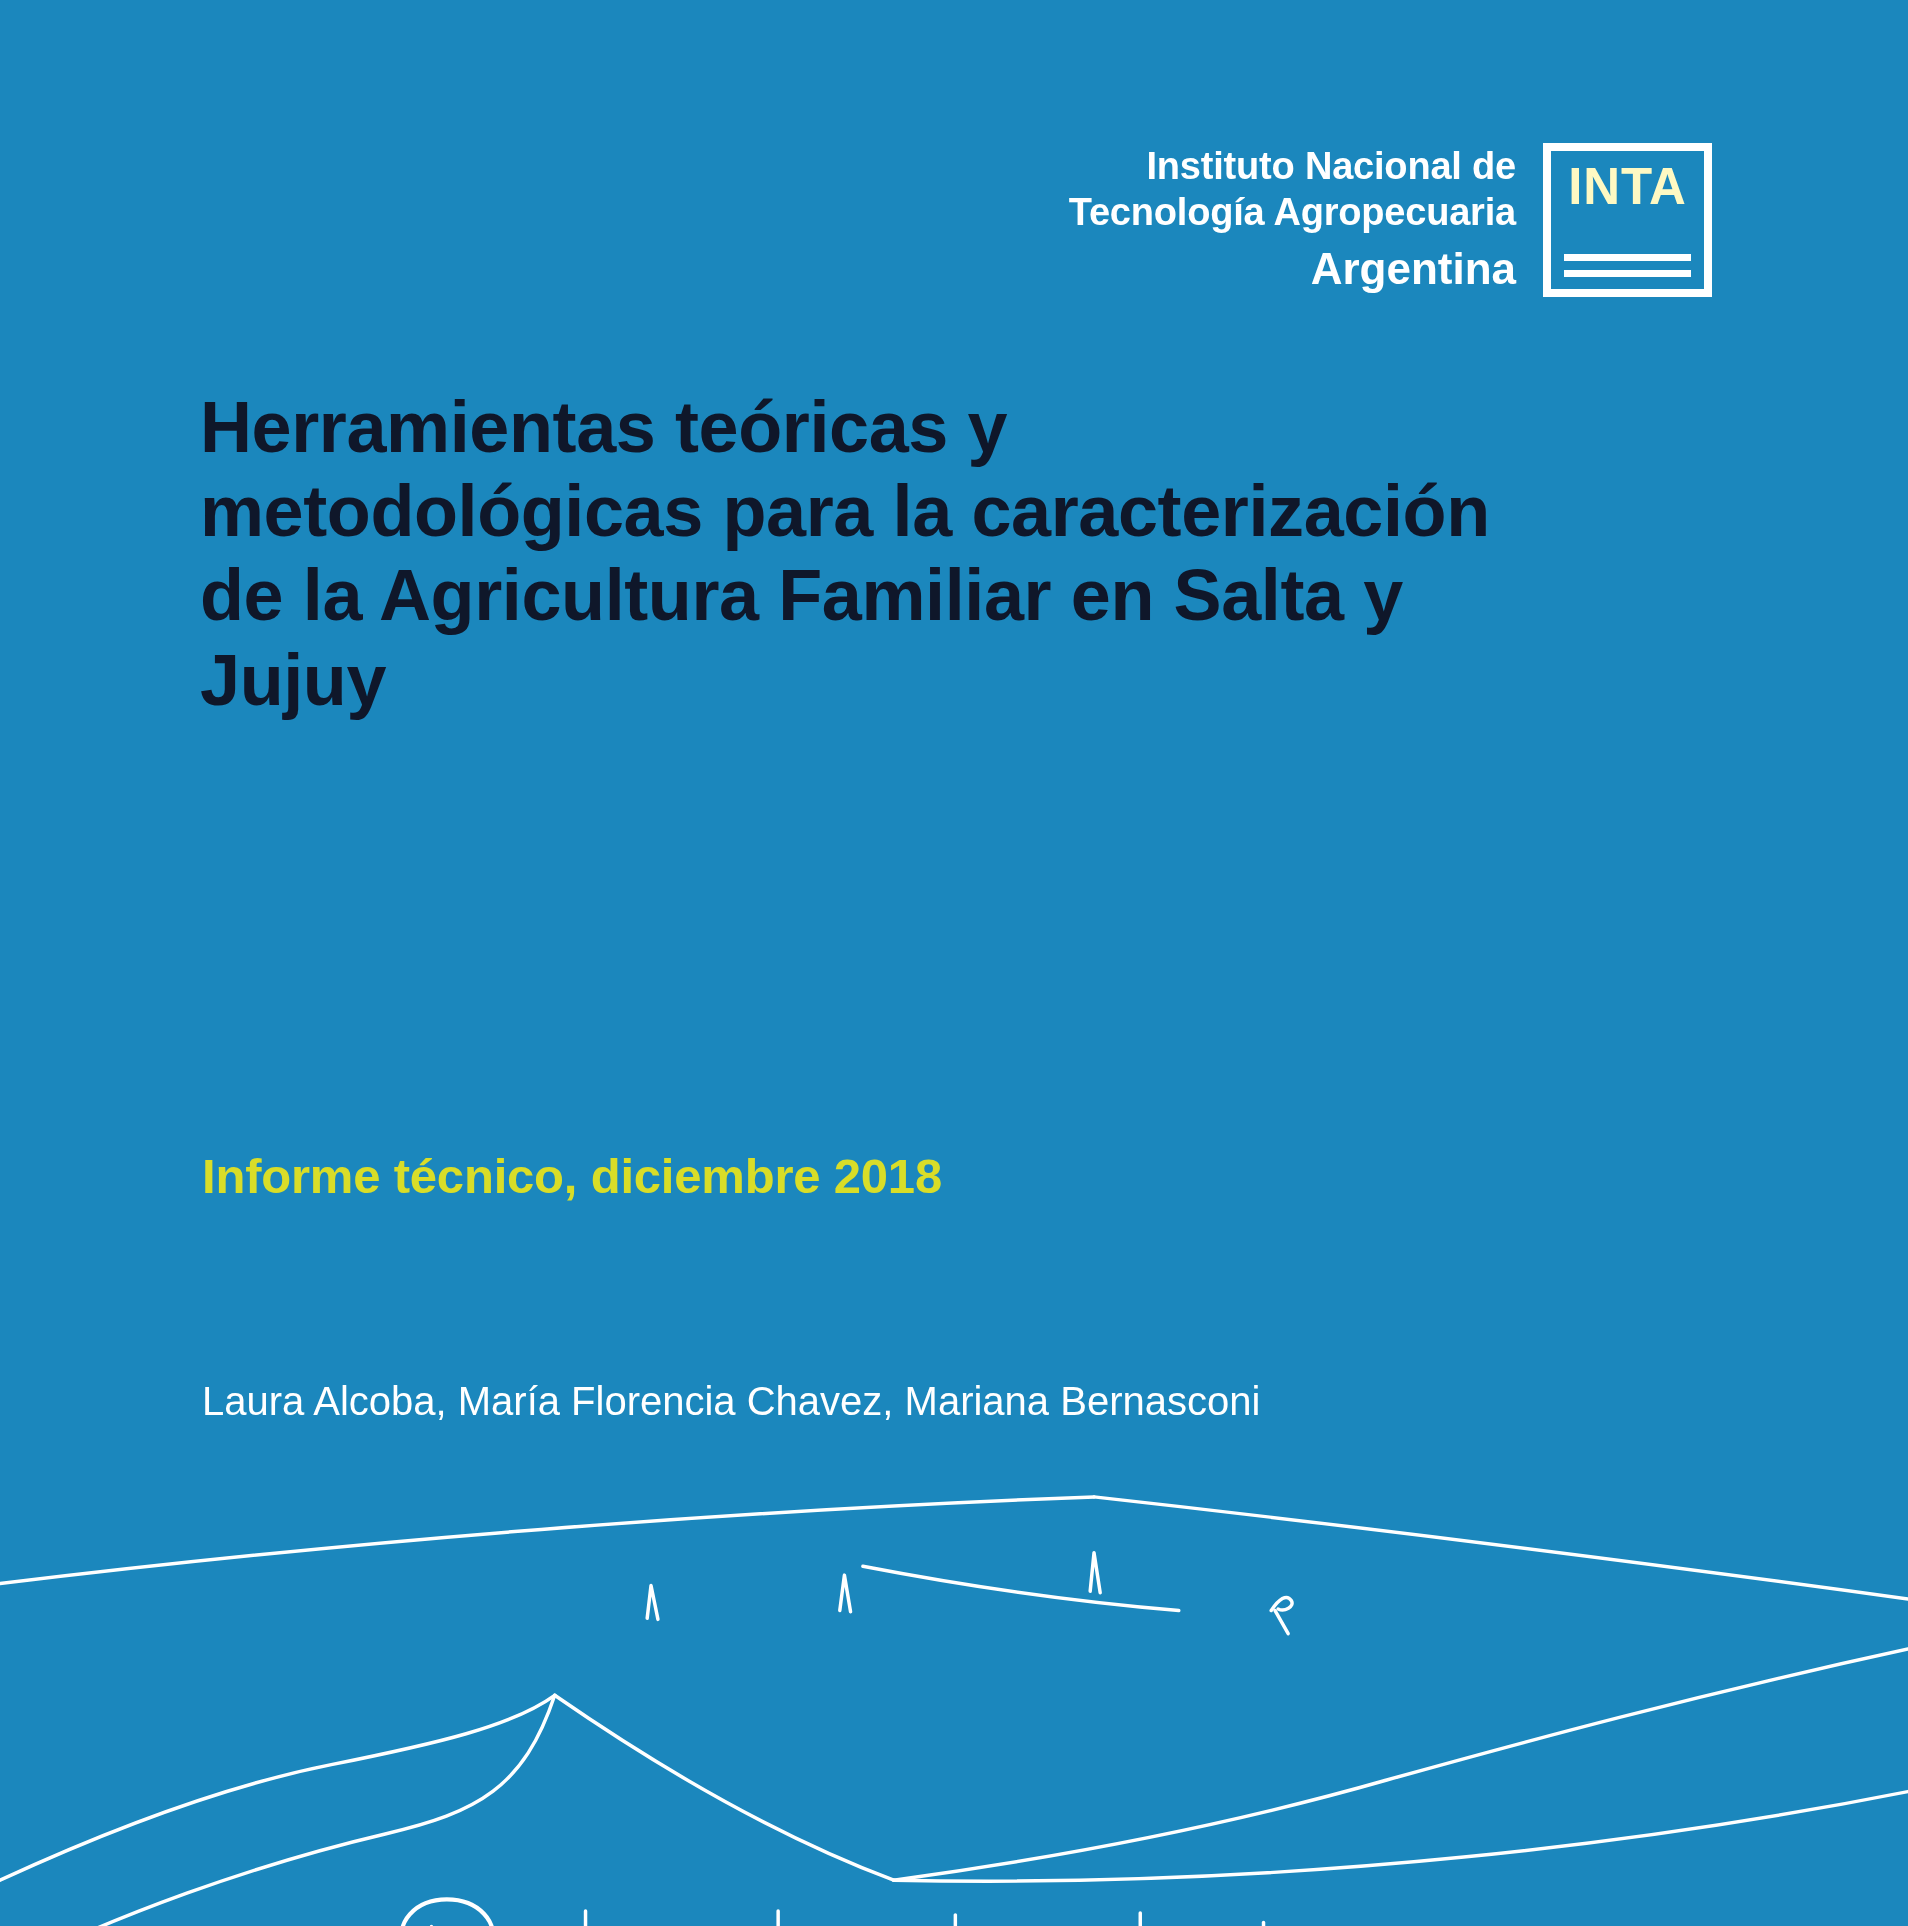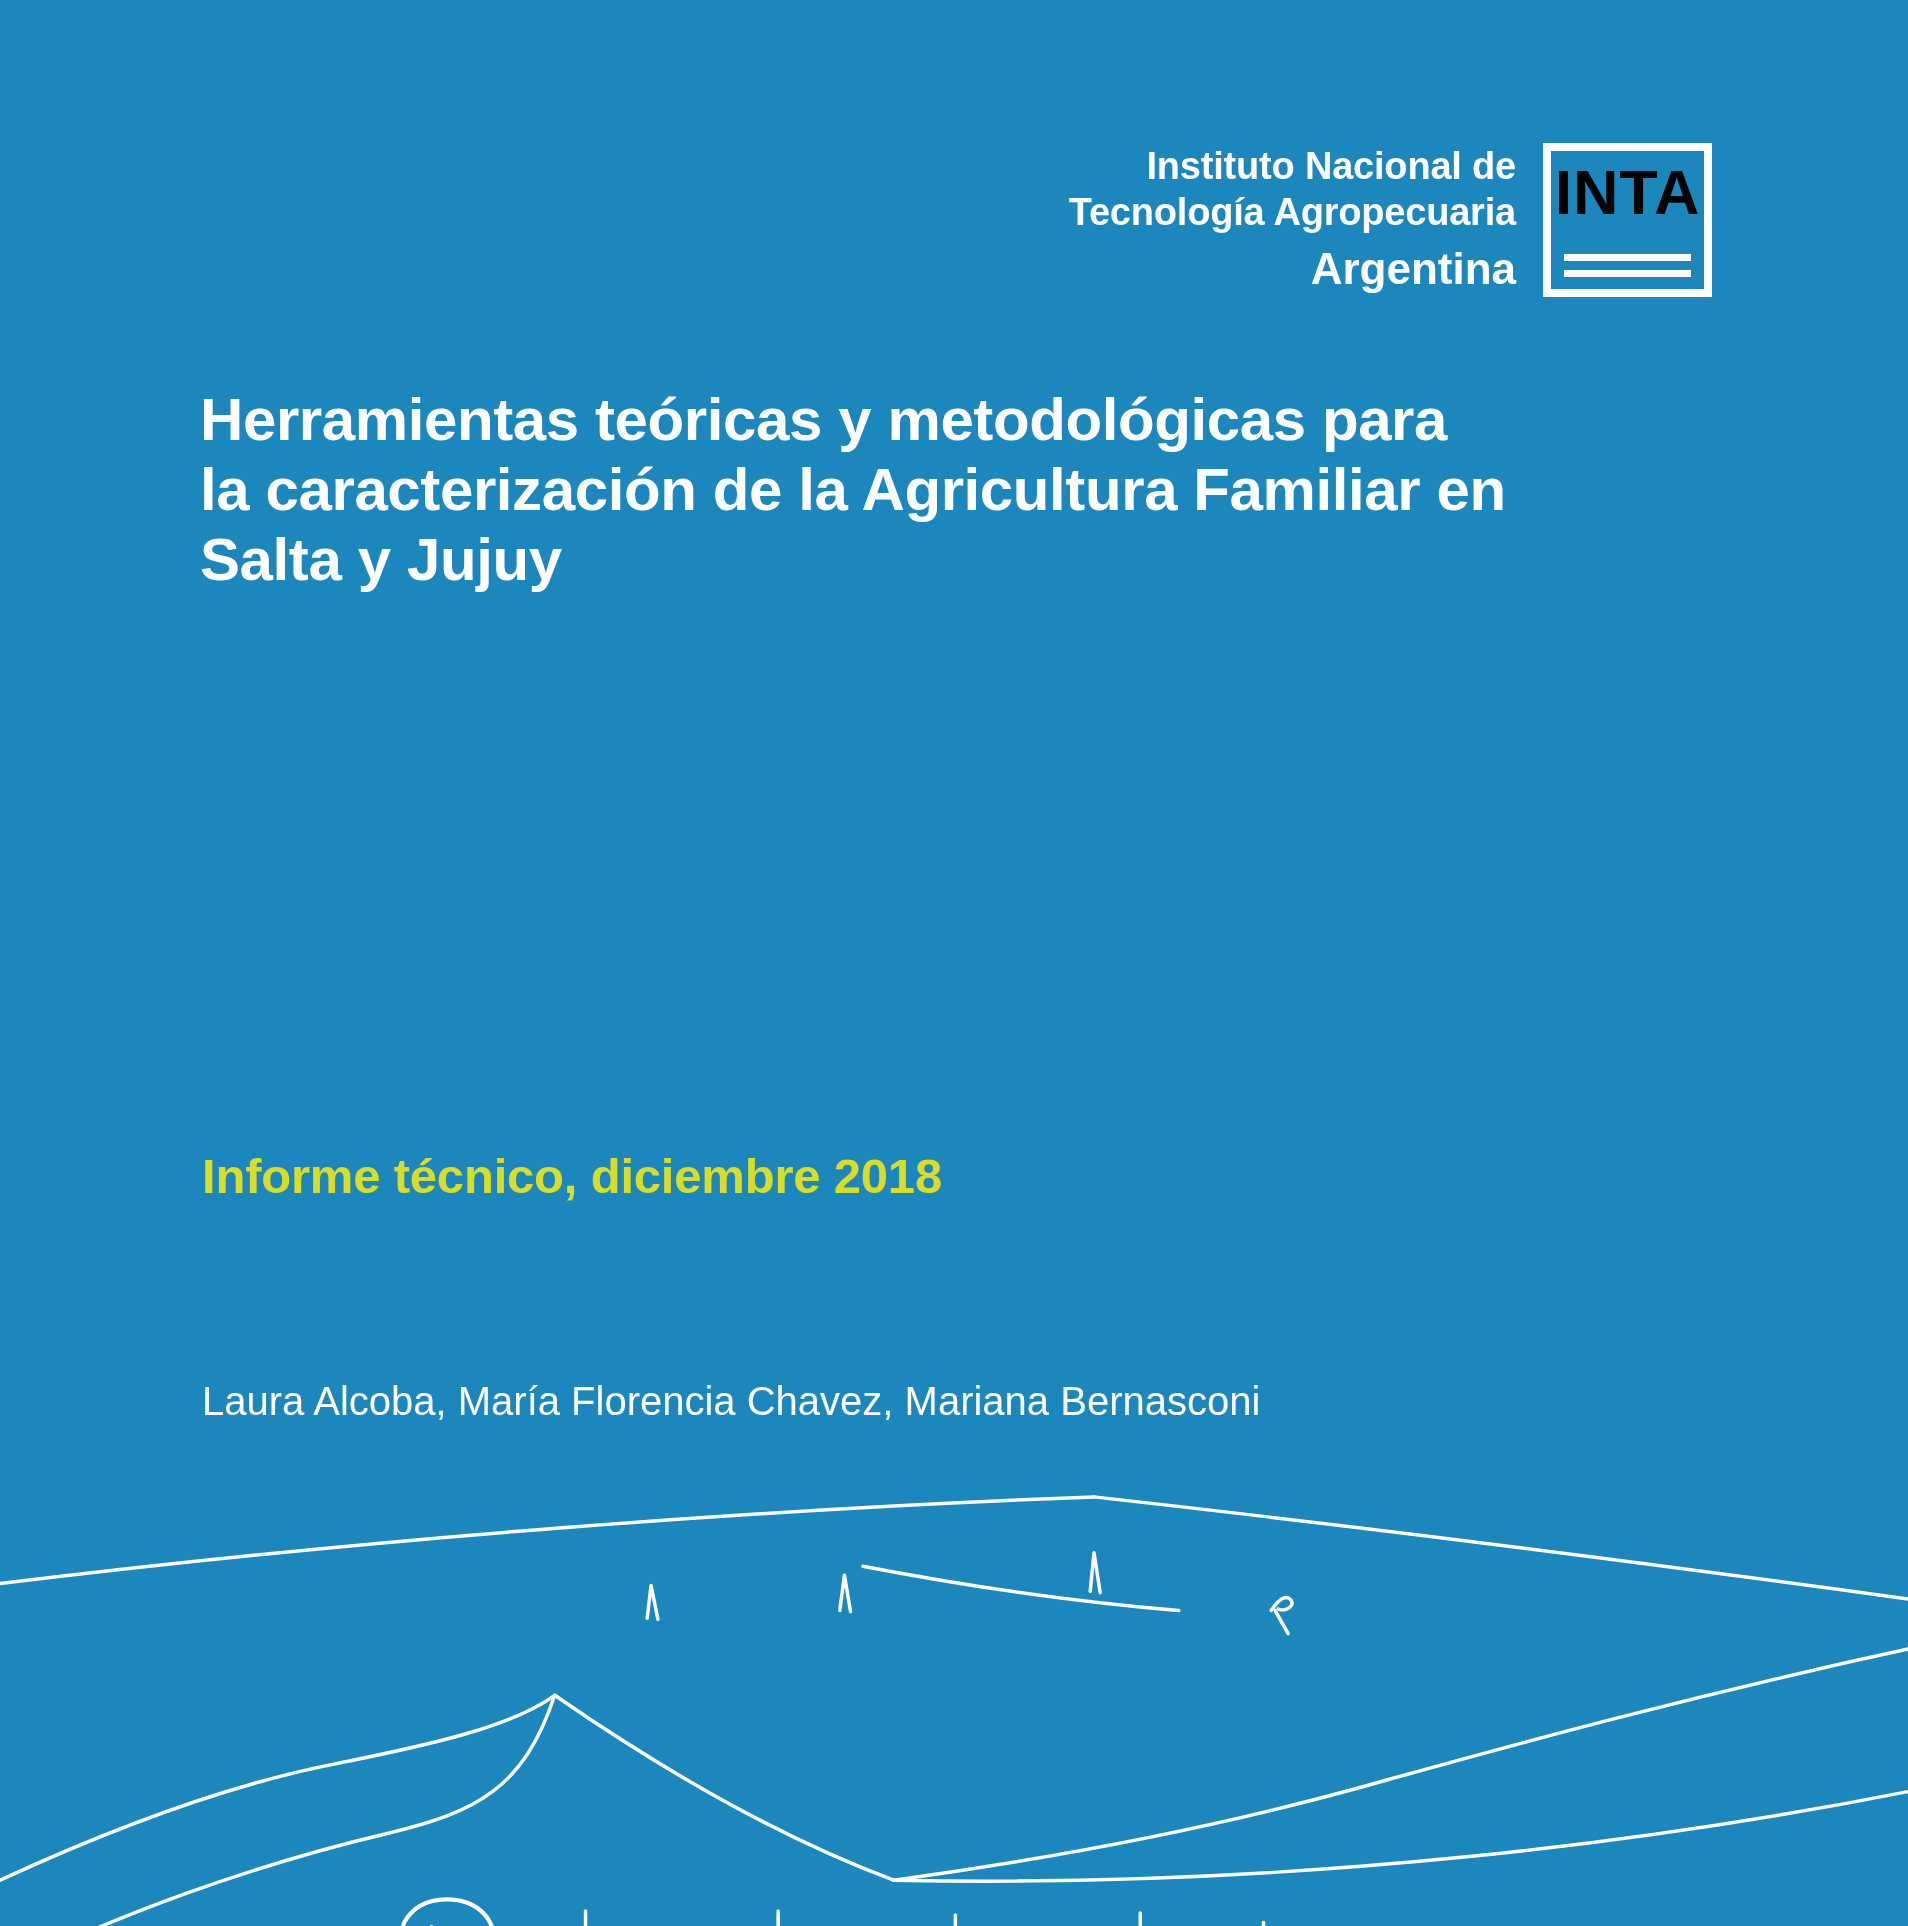--- a/index.html
+++ b/index.html
@@ -48,22 +48,22 @@
     width: 169px;
     height: 154px;
     border: 8.5px solid #ffffff;
     box-sizing: border-box;
     display: flex;
     flex-direction: column;
     justify-content: space-between;
     padding: 10px 0 0 0;
   }
   .inta-letters {
-    color: #000000;
-    font-size: 63px;
+    color: #fef9c3;
+    font-size: 51px;
     font-weight: bold;
     letter-spacing: 0.8px;
     text-align: center;
     line-height: 1;
     font-family: "Liberation Sans", sans-serif;
   }
   .inta-bars {
     margin: 0 13px 11.6px 13px;
   }
   .inta-bars span {
@@ -72,22 +72,22 @@
     background: #ffffff;
     margin-top: 8.5px;
   }
 
   
   .title {
     position: absolute;
     top: 385px;
     left: 200px;
     width: 1310px;
-    color: #ffffff;
-    font-size: 60px;
+    color: #0f172a;
+    font-size: 72px;
     font-weight: bold;
     line-height: 1.17;
     letter-spacing: -0.4px;
   }
   .subtitle {
     position: absolute;
     top: 1148px;
     left: 202px;
     color: #d9dd28;
     font-size: 49px;

